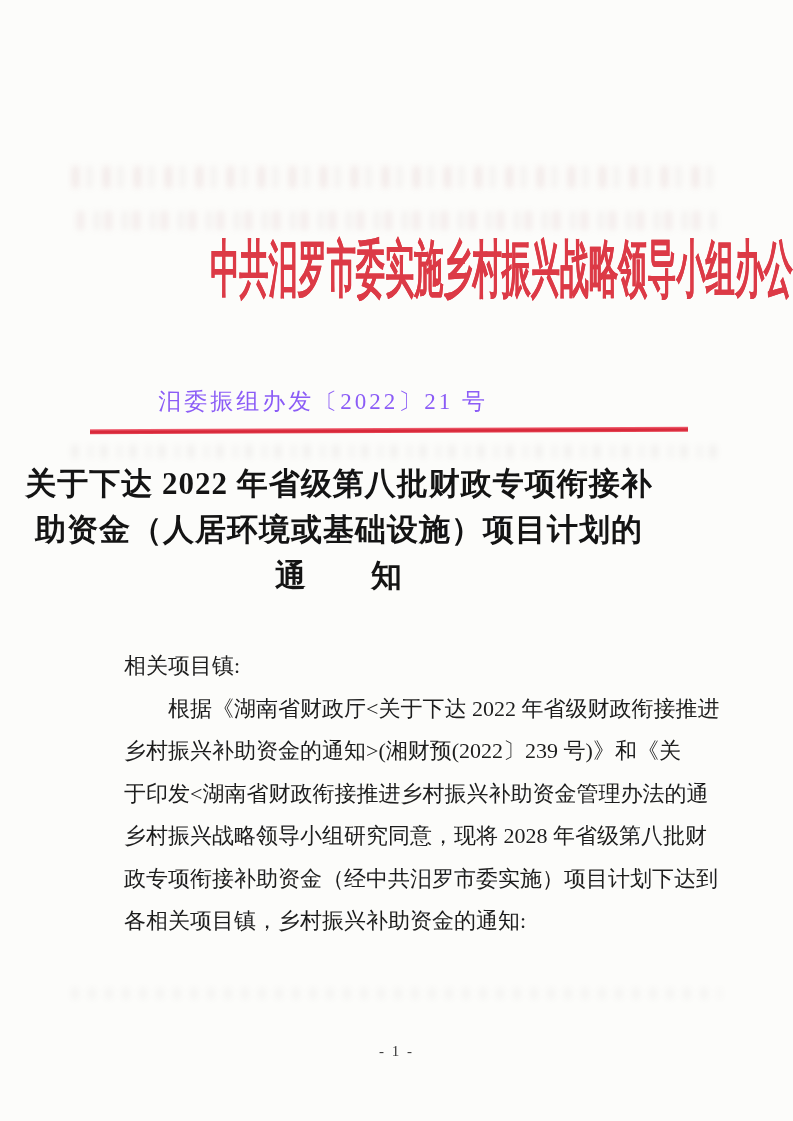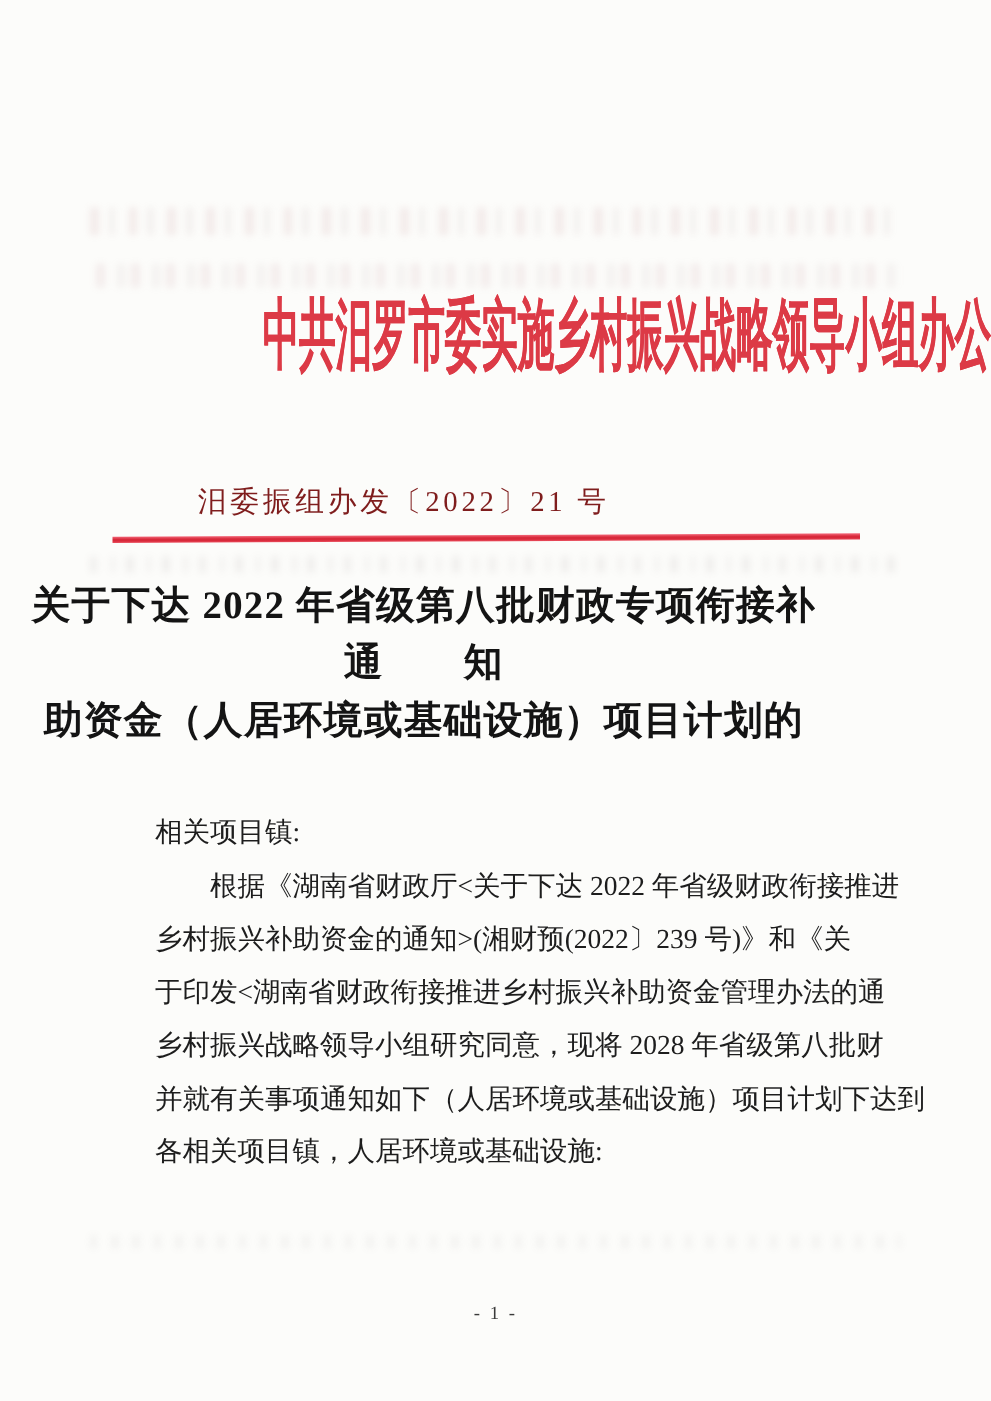--- a/index.html
+++ b/index.html
@@ -69,21 +69,21 @@
 
   .doc-number {
     position: absolute;
     top: 387px;
     left: 0;
     width: 646px;
     text-align: center;
     font-size: 23px;
     line-height: 30px;
     letter-spacing: 3px;
-    color: #7f1d1d;
+    color: #8b5cf6;
   }
 
   .red-rule {
     position: absolute;
     top: 428px;
     left: 90px;
     width: 598px;
     height: 5px;
     background: linear-gradient(to bottom, #f3697a 0%, #d8293a 45%, #d8293a 70%, #ea4e5e 100%);
     transform: rotate(-0.25deg);
@@ -135,31 +135,31 @@
 
   <h1 class="red-header">中共汨罗市委实施乡村振兴战略领导小组办公室文件</h1>
 
   <div class="doc-number">汨委振组办发〔2022〕21 号</div>
 
   <div class="red-rule"></div>
   <div class="ghost ghost-3"></div>
 
   <div class="title">
     <div class="title-line">关于下达 2022 年省级第八批财政专项衔接补</div>
+    <div class="title-line">助资金（人居环境或基础设施）项目计划的</div>
     <div class="title-line">通　　知</div>
-    <div class="title-line">助资金（人居环境或基础设施）项目计划的</div>
   </div>
 
   <div class="body-text">
     <div class="bline">相关项目镇:</div>
     <div class="bline">　　根据《湖南省财政厅&lt;关于下达 2022 年省级财政衔接推进</div>
     <div class="bline">乡村振兴补助资金的通知&gt;(湘财预(2022〕239 号)》和《关</div>
     <div class="bline">于印发&lt;湖南省财政衔接推进乡村振兴补助资金管理办法的通</div>
     <div class="bline">乡村振兴战略领导小组研究同意，现将 2028 年省级第八批财</div>
-    <div class="bline">并就有关事项通知如下（人居环境或基础设施）项目计划下达到</div>
-    <div class="bline">各相关项目镇，人居环境或基础设施:</div>
+    <div class="bline">政专项衔接补助资金（经中共汨罗市委实施）项目计划下达到</div>
+    <div class="bline">各相关项目镇，乡村振兴补助资金的通知:</div>
   </div>
 
   <div class="ghost ghost-4"></div>
 
   <div class="page-number">- 1 -</div>
 
 </div>
 
 </body></html>

